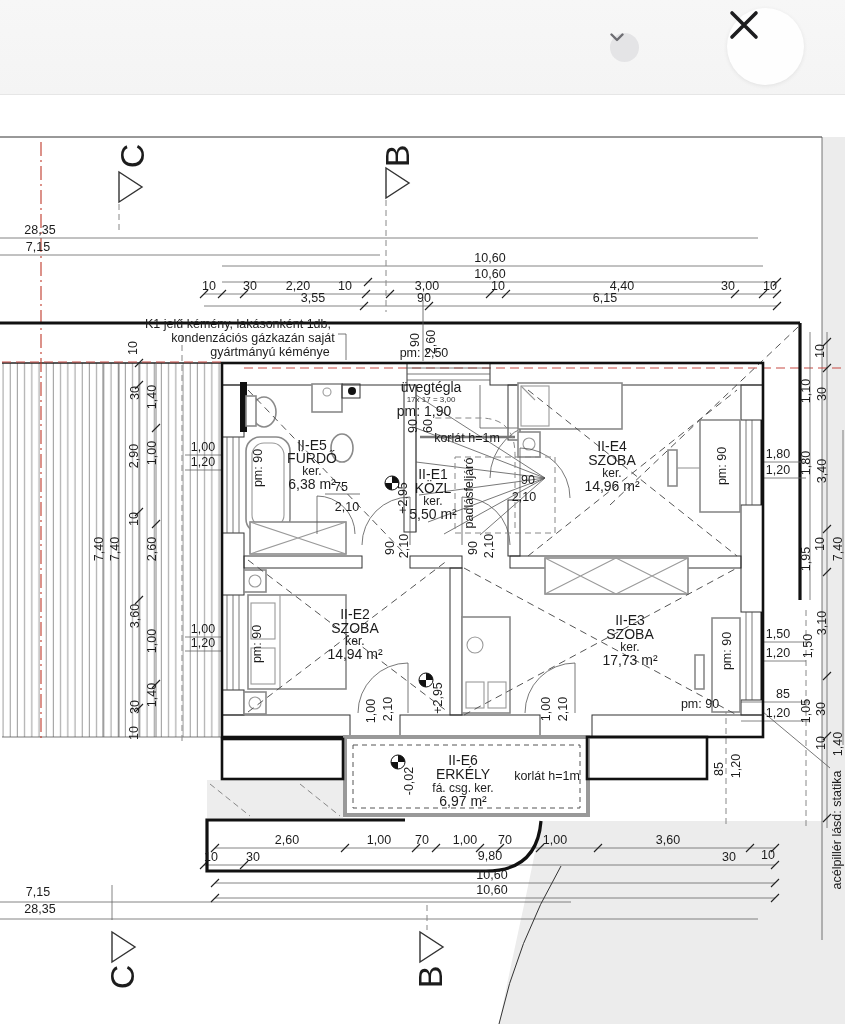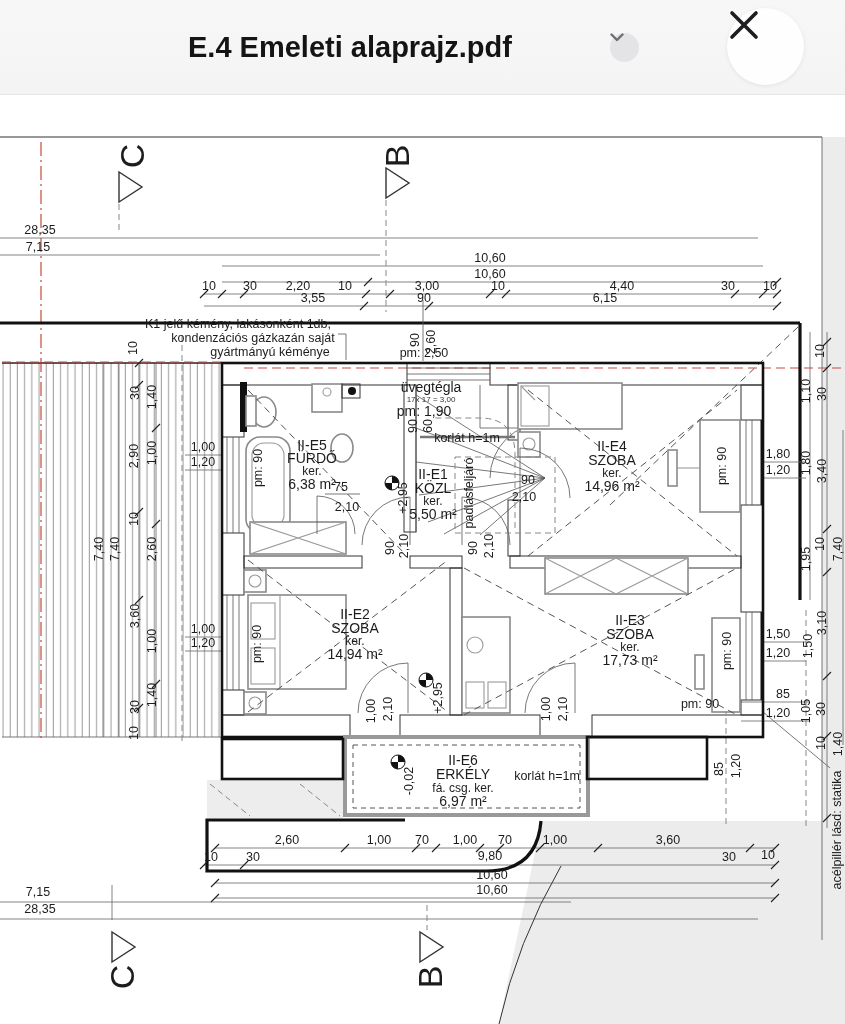--- a/index.html
+++ b/index.html
@@ -463,21 +463,20 @@
       <g>
         <text class="rid" x="463" y="765">II-E6</text>
         <text class="rid" x="463" y="779">ERKÉLY</text>
         <text class="rker" x="463" y="792">fá. csg. ker.</text>
         <text class="rid" x="463" y="806">6,97 m²</text>
       </g>
     </g>
   </svg>
 
   <div class="hdr">
-    <div class="hdr-title">E.4 Emeleti alaprajz.pdf</div>
     <button class="chev-btn" aria-label="document menu">
       <svg width="14" height="9" viewBox="0 0 14 9">
           <path d="M1.5,1.5 L7,7 L12.5,1.5" fill="none" stroke="#6e6e73" stroke-width="2.4" stroke-linecap="round" stroke-linejoin="round"></path>
         </svg>
     </button>
     <button class="close-btn" aria-label="close document">
       <svg width="34" height="34" viewBox="0 0 34 34">
           <path d="M5,5 L29,29 M29,5 L5,29" stroke="#1d1d1f" stroke-width="3.6" stroke-linecap="round"></path>
         </svg>
     </button>

